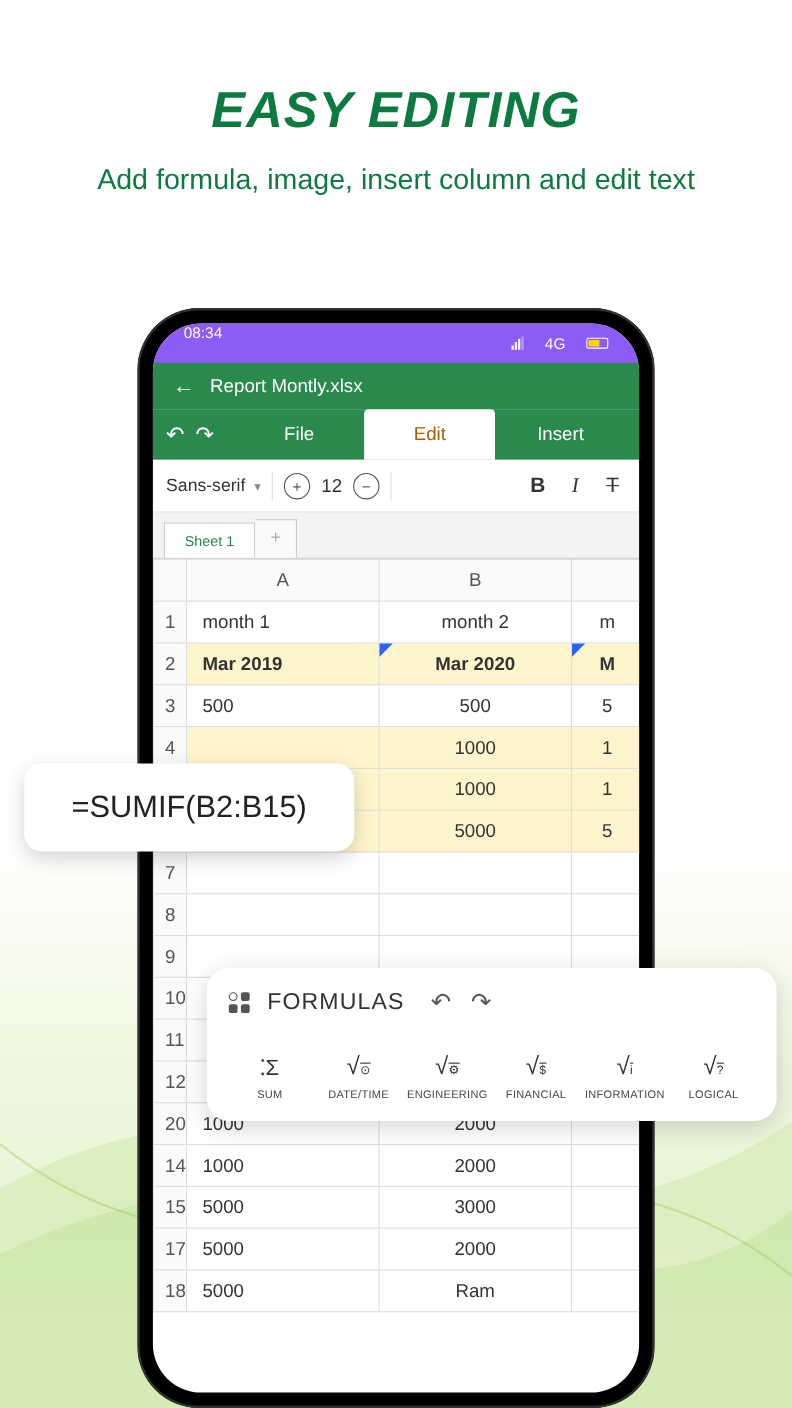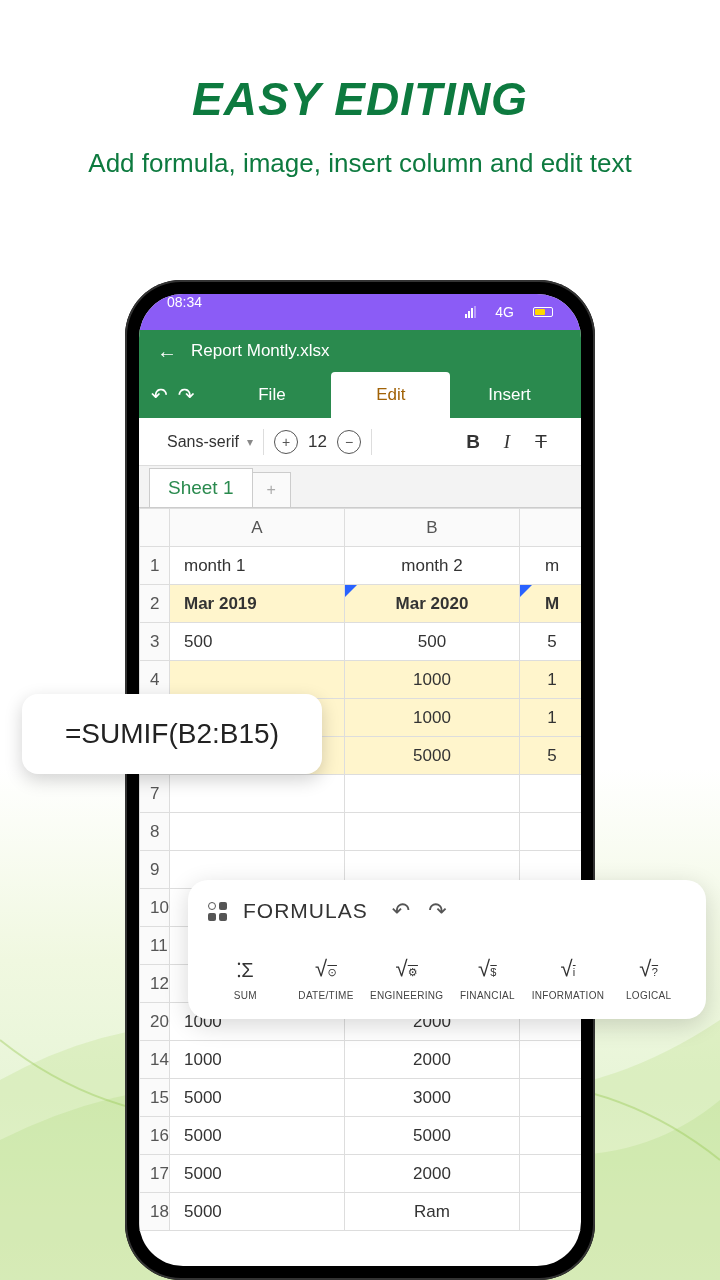--- a/index.html
+++ b/index.html
@@ -86,21 +86,21 @@
   color: #fff;
   font-size: 17px;
 }
 .tab.active { background: #fff; color: #a16207; border-radius: 4px 4px 0 0; font-weight: 500;}
 .format-bar {
   height: 48px;
   background: #fff;
   border-bottom: 1px solid #ddd;
   display: flex;
   align-items: center;
-  padding: 0 28px;
+  padding: 0 12px;
   gap: 10px;
 }
 .font-select { display: flex; align-items: center; gap: 8px; font-size: 16px; color: #333; }
 .chevron { font-size: 12px; color: #888; }
 .divider-v { width: 1px; height: 26px; background: #ddd; }
 .circle-btn { width: 24px; height: 24px; border: 1.5px solid #555; border-radius: 50%; display: flex; align-items: center; justify-content: center; font-size: 14px; color: #555; }
 .font-size { font-size: 17px; color: #333;}
 .fmt-btn { font-size: 19px; color: #333; width: 24px; text-align: center;}
 .bold { font-weight: bold; }
 .italic { font-style: italic; font-family: serif; }
@@ -112,21 +112,21 @@
   align-items: flex-end;
   padding: 0 10px;
   border-bottom: 1px solid #ccc;
 }
 .sheet-tab {
   background: #fff;
   border: 1px solid #ccc;
   border-bottom: none;
   padding: 8px 18px;
   color: #2a8a4e;
-  font-size: 19px;
+  font-size: 13px;
   font-weight: 500;
   margin-top: 28px;
 }
 .add-sheet {
   padding: 8px 14px;
   color: #aaa;
   border: 1px solid #ccc;
   border-bottom: none;
   border-left: none;
   background: #fafafa;
@@ -413,26 +413,20 @@
               <td>2000</td>
               <td></td>
             </tr>
             <tr>
               <th class="row-header">15</th>
               <td class="left-align">5000</td>
               <td>3000</td>
               <td></td>
             </tr>
             <tr>
-              <th class="row-header">16</th>
-              <td class="left-align">5000</td>
-              <td>5000</td>
-              <td></td>
-            </tr>
-            <tr>
               <th class="row-header">17</th>
               <td class="left-align">5000</td>
               <td>2000</td>
               <td></td>
             </tr>
             <tr>
               <th class="row-header">18</th>
               <td class="left-align">5000</td>
               <td>Ram</td>
               <td></td>

